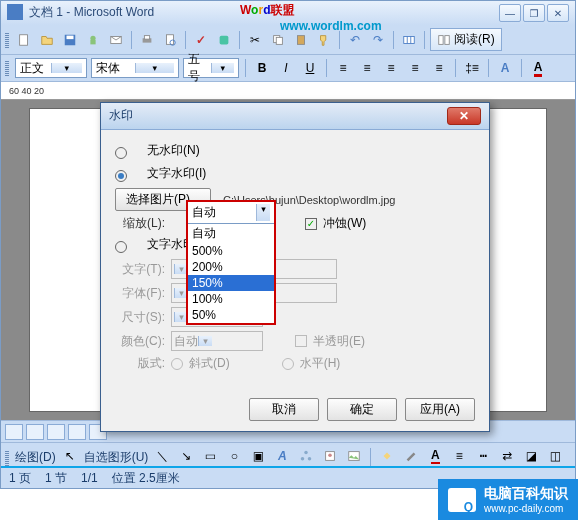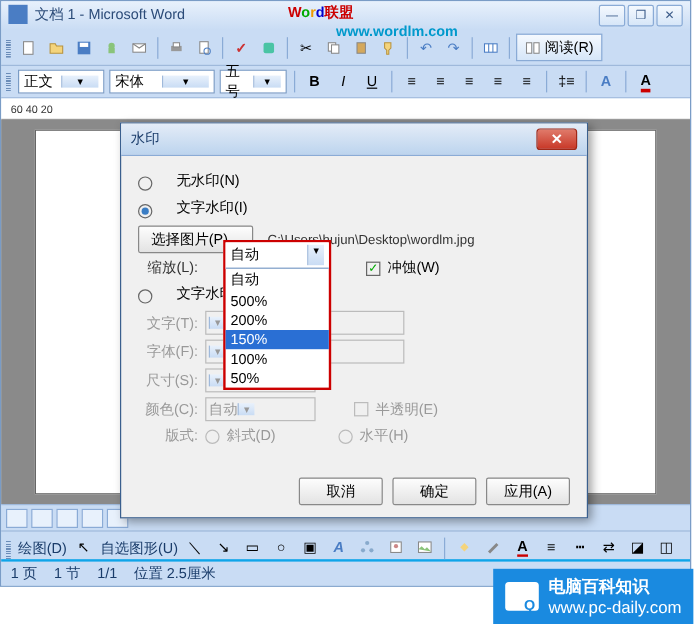--- a/index.html
+++ b/index.html
@@ -69,21 +69,21 @@
 
 .drawbar { background:#c9dcf4; border-top:1px solid #9fb9db; height:24px; display:flex; align-items:flex-end; padding:0 4px; gap:4px; }
 .drawbar .lbl2 { color:#1a3c6a; }
 
 .statusbar { background:#c9dcf4; border-top:2px solid #0ea5e9; height:22px; display:flex; align-items:center; padding:0 8px; gap:14px; color:#1a3c6a; }
 
 .site-banner { position:absolute; bottom:0; right:0; background:#1a8ae0; color:#fff; padding:6px 10px; display:flex; align-items:center; gap:8px; }
 .sb-icon { width:28px; height:24px; background:#fff; border-radius:3px; position:relative; }
 .sb-icon::after { content:"Q"; color:#1a8ae0; position:absolute; right:3px; bottom:-2px; font-weight:bold; }
 .sb-text { font-size:14px; font-weight:bold; }
-.sb-url { font-size:14px; }
+.sb-url { font-size:10px; }
 
 svg { width:14px; height:14px; }
 </style>
 </head>
 <body>
 
 <div class="window">
   <div class="titlebar">
     <div class="title-icon"></div>
     <div class="title-text">文档 1 - Microsoft Word</div>

